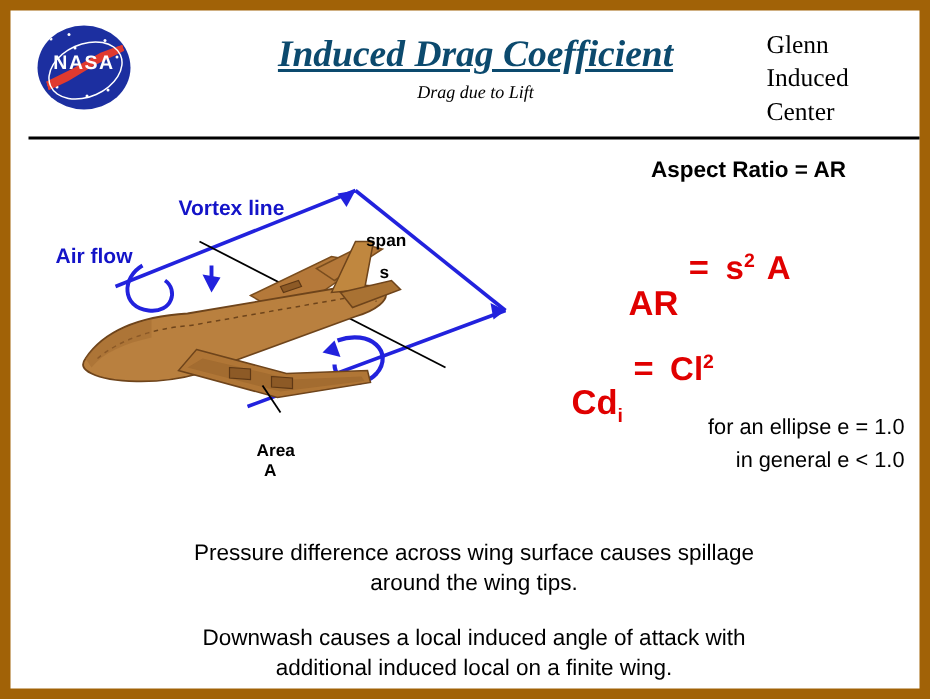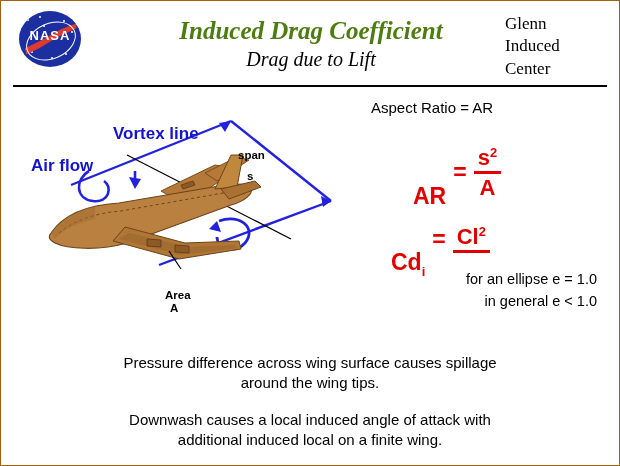--- a/index.html
+++ b/index.html
@@ -12,21 +12,21 @@
     background: #ffffff;
     font-family: "Liberation Sans", sans-serif;
     overflow: hidden;
   }
   #page {
     position: relative;
     width: 620px;
     height: 466px;
     background: #ffffff;
     box-sizing: border-box;
-    border: 1px solid #a16207;
+    border: 7px solid #a16207;
   }
 
   
   #header {
     position: absolute;
     left: 0; top: 0;
     width: 618px;
     height: 84px;
   }
   #nasa-logo {
@@ -87,27 +87,28 @@
     position: absolute;
     left: 110px; top: 16px;
     width: 400px;
     text-align: center;
   }
   #main-title {
     font-family: "Liberation Serif", serif;
     font-style: italic;
     font-weight: bold;
     font-size: 25px;
-    color: #4d7c0f;
+    color: #0c4a6e;
     line-height: 1.1;
+    text-decoration: underline;
   }
   #sub-title {
     font-family: "Liberation Serif", serif;
     font-style: italic;
-    font-size: 20px;
+    font-size: 12px;
     color: #000000;
     margin-top: 3px;
   }
   #org-block {
     position: absolute;
     right: 14px; top: 12px;
     width: 100px;
     font-family: "Liberation Serif", serif;
     font-size: 17px;
     color: #000000;
@@ -124,21 +125,21 @@
   
   #diagram {
     position: absolute;
     left: 8px; top: 92px;
     width: 360px; height: 250px;
   }
   #diagram svg { display: block; }
   .lbl {
     position: absolute;
     font-family: "Liberation Sans", sans-serif;
-    font-size: 17px;
+    font-size: 14px;
     font-weight: bold;
     color: #1414c8;
     white-space: nowrap;
   }
   .lbl-blk {
     position: absolute;
     font-family: "Liberation Sans", sans-serif;
     font-size: 11.5px;
     font-weight: bold;
     color: #000000;
@@ -151,44 +152,46 @@
   #eq-area {
     position: absolute;
     left: 370px; top: 92px;
     width: 244px; height: 250px;
     color: #000000;
   }
   #aspect-line {
     position: absolute;
     left: 0; top: 6px;
     width: 244px;
+    text-align: center;
     font-family: "Liberation Sans", sans-serif;
     font-size: 15px;
     color: #000000;
     white-space: nowrap;
+    font-weight: bold;
   }
   .eq {
     position: absolute;
     color: #e00000;
     font-family: "Liberation Sans", sans-serif;
     font-weight: bold;
     display: flex;
     align-items: center;
   }
   .eq .lhs {
     font-size: 23px;
     margin-top: 48px;
   }
   .eq .eqsign {
     font-size: 23px;
     margin: 0 7px;
   }
   .frac {
     display: inline-flex;
-    flex-direction: column;
+    flex-direction: row;
     align-items: center;
     line-height: 1.05;
   }
   .frac .num, .frac .den {
     font-size: 22px;
     padding: 0 4px;
     white-space: nowrap;
   }
   .frac .bar {
     width: 100%;
@@ -343,21 +346,21 @@
     <div class="eq" style="left:42px; top:42px;">
       <span class="lhs">AR</span>
       <span class="eqsign">=</span>
       <span class="frac">
         <span class="num"><span>s</span><sup class="exp">2</sup></span>
         <span class="bar"></span>
         <span class="den">A</span>
       </span>
     </div>
 
-    <div class="eq" style="left:20px; top:108px;text-align:center;">
+    <div class="eq" style="left:4px; top:108px;text-align:center;">
       <span class="lhs"><span>Cd</span><sub class="sb">i</sub></span>
       <span class="eqsign">=</span>
       <span class="frac">
         <span class="num"><span>Cl</span><sup class="exp">2</sup></span>
         <span class="bar"></span>
       </span>
     </div>
 
     <div id="eff-block">
       <div>for an ellipse    e = 1.0</div>

